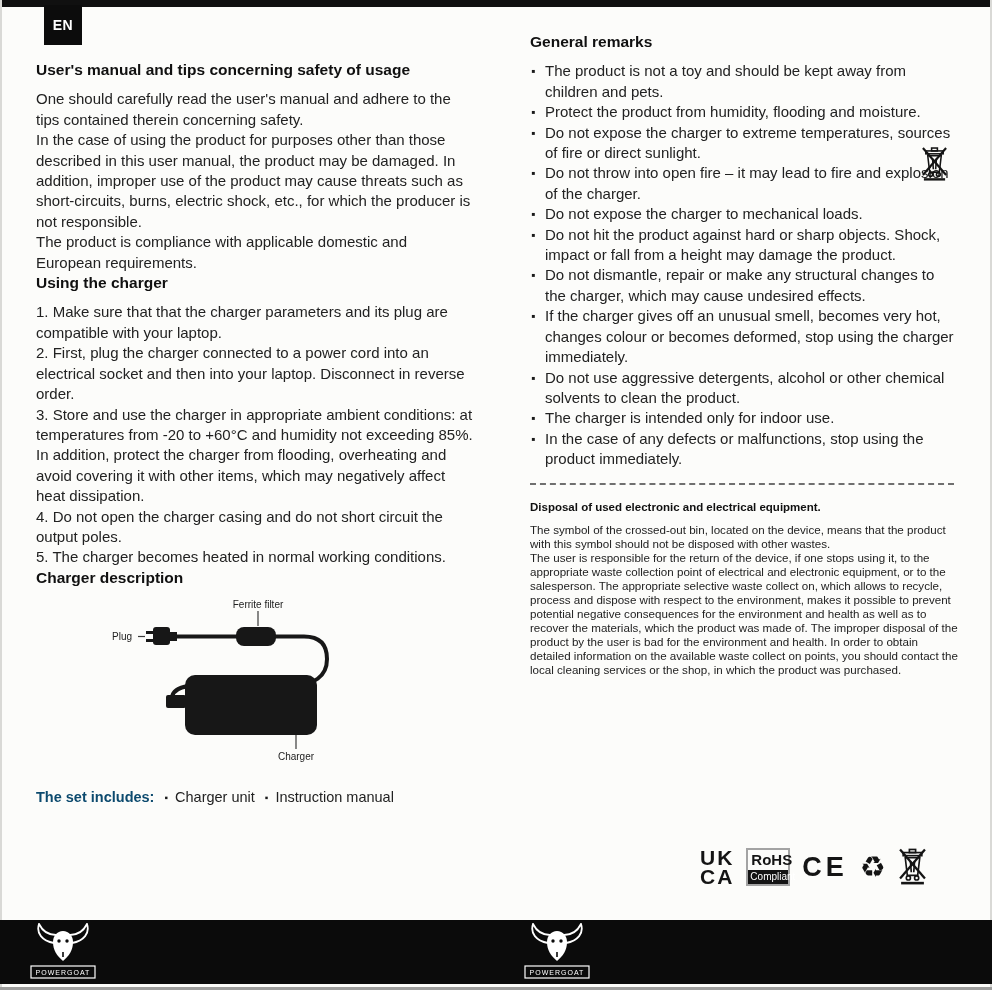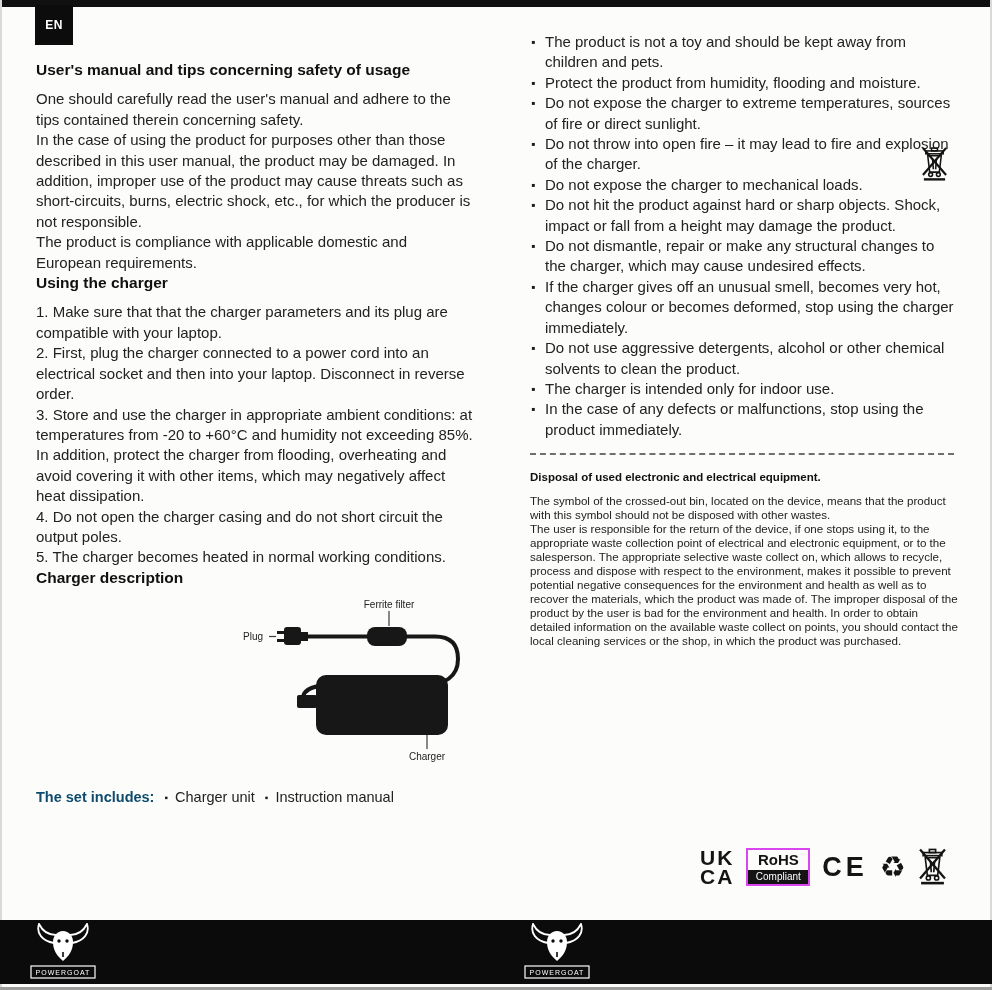--- a/index.html
+++ b/index.html
@@ -5,55 +5,55 @@
   * { margin:0; padding:0; box-sizing:border-box; }
   html,body { background:#e9e9e7; }
   body { width:992px; height:990px; font-family:"Liberation Sans", sans-serif; }
   .page { position:relative; width:992px; height:990px; background:#fcfcfa; overflow:hidden; color:#1e1e1e; }
 
   .top-strip { position:absolute; top:0; left:0; width:100%; height:7px; background:#101010; }
   .edge-left  { position:absolute; top:0; left:0; width:2px; height:100%; background:#d9d9d6; }
   .edge-right { position:absolute; top:0; right:0; width:2px; height:100%; background:#d9d9d6; }
   .bottom-strip { position:absolute; bottom:0; left:0; width:100%; height:3px; background:#9d9d9c; }
 
-  .lang-badge { position:absolute; left:35px; top:5px; width:38px; height:40px; background:#0c0c0c;
+  .lang-badge { position:absolute; left:44px; top:5px; width:38px; height:40px; background:#0c0c0c;
                 color:#fff; display:flex; align-items:center; justify-content:center;
-                font-weight:bold; font-size:12px; letter-spacing:.5px; }
+                font-weight:bold; font-size:14px; letter-spacing:.5px; }
 
   .col { position:absolute; font-size:15px; line-height:20.4px; color:#222; }
   .col-left  { left:36px;  top:60px; width:438px; }
   .col-right { left:530px; top:32px; width:428px; }
 
   h2.sec { font-size:15.5px; font-weight:700; color:#101010; margin:0 0 9px; }
   .pre { white-space:pre-line; }
   .mt { margin-top:17px; }
   .num-item { margin:0; }
 
   ul.squares { list-style:none; margin:0; }
   ul.squares li { position:relative; padding-left:15px; }
   ul.squares li::before { content:"▪"; position:absolute; left:1px; top:0; font-size:12px; color:#1a1a1a; }
 
   .divider { border:none; border-top:2px dashed #6f6f6f; margin:13px 0 12px; width:99%; }
   .disposal-h { font-size:11.5px; font-weight:700; color:#101010; margin-bottom:6px; }
   .small { font-size:11.6px; line-height:14px; }
 
-  .diagram { margin:6px 0 0 72px;text-align:right; }
+  .diagram { margin:6px 0 0 72px; }
   .svg-label { font-size:10px; fill:#222; font-family:"Liberation Sans", sans-serif; }
   .ink { fill:#171717; }
   .cable { stroke:#171717; stroke-width:4; fill:none; stroke-linecap:round; }
   .thin  { stroke:#3a3a3a; stroke-width:1.2; }
 
   .set-line { margin-top:14px; font-size:14.5px; }
   .set-label { font-weight:700; color:#0c4a6e; }
   .inc { margin-left:6px; }
   .inc::before { content:"▪"; font-size:10px; margin-right:7px; vertical-align:1px; color:#1a1a1a; }
 
   .certs { position:absolute; left:700px; top:845px; display:flex; align-items:center; gap:12px; color:#141414; }
   .ukca { font-weight:700; font-size:21px; line-height:19px; letter-spacing:2px; }
-  .rohs { border:2px solid #d946ef; width:64px; text-align:center; background:#fcfcfa; }
+  .rohs { border:2px solid #a3a3a3; width:44px; text-align:center; background:#fcfcfa; }
   .rohs-t { font-weight:700; font-size:15px; padding:1px 3px 2px; }
   .rohs-b { background:#141414; color:#fff; font-size:10px; padding:1px 2px 2px; }
   .ce { font-size:27px; font-weight:600; letter-spacing:4px; }
   .recycle { font-size:29px; line-height:30px; }
   .weee-top { position:absolute; left:921px; top:144px; }
   .weee-stroke { stroke:#141414; fill:none; stroke-width:1.6; }
 
   .footer { position:absolute; left:0; top:920px; width:100%; height:64px; background:#0b0b0b; }
   .logo { position:absolute; top:3px; }
   .logo-1 { left:30px; }
@@ -119,20 +119,21 @@
     </div>
 
     <p class="set-line">
       <span class="set-label">The set includes:</span>
       <span class="inc">Charger unit</span>
       <span class="inc">Instruction manual</span>
     </p>
   </div>
 
   <div class="col col-right">
+    <h2 class="sec">General remarks</h2>
     <ul class="squares">
       <li>The product is not a toy and should be kept away from children and pets.</li>
       <li>Protect the product from humidity, flooding and moisture.</li>
       <li>Do not expose the charger to extreme temperatures, sources of fire or direct sunlight.</li>
       <li>Do not throw into open fire – it may lead to fire and explosion of the charger.</li>
       <li>Do not expose the charger to mechanical loads.</li>
       <li>Do not hit the product against hard or sharp objects. Shock, impact or fall from a height may damage the product.</li>
       <li>Do not dismantle, repair or make any structural changes to the charger, which may cause undesired effects.</li>
       <li>If the charger gives off an unusual smell, becomes very hot, changes colour or becomes deformed, stop using the charger immediately.</li>
       <li>Do not use aggressive detergents, alcohol or other chemical solvents to clean the product.</li>

